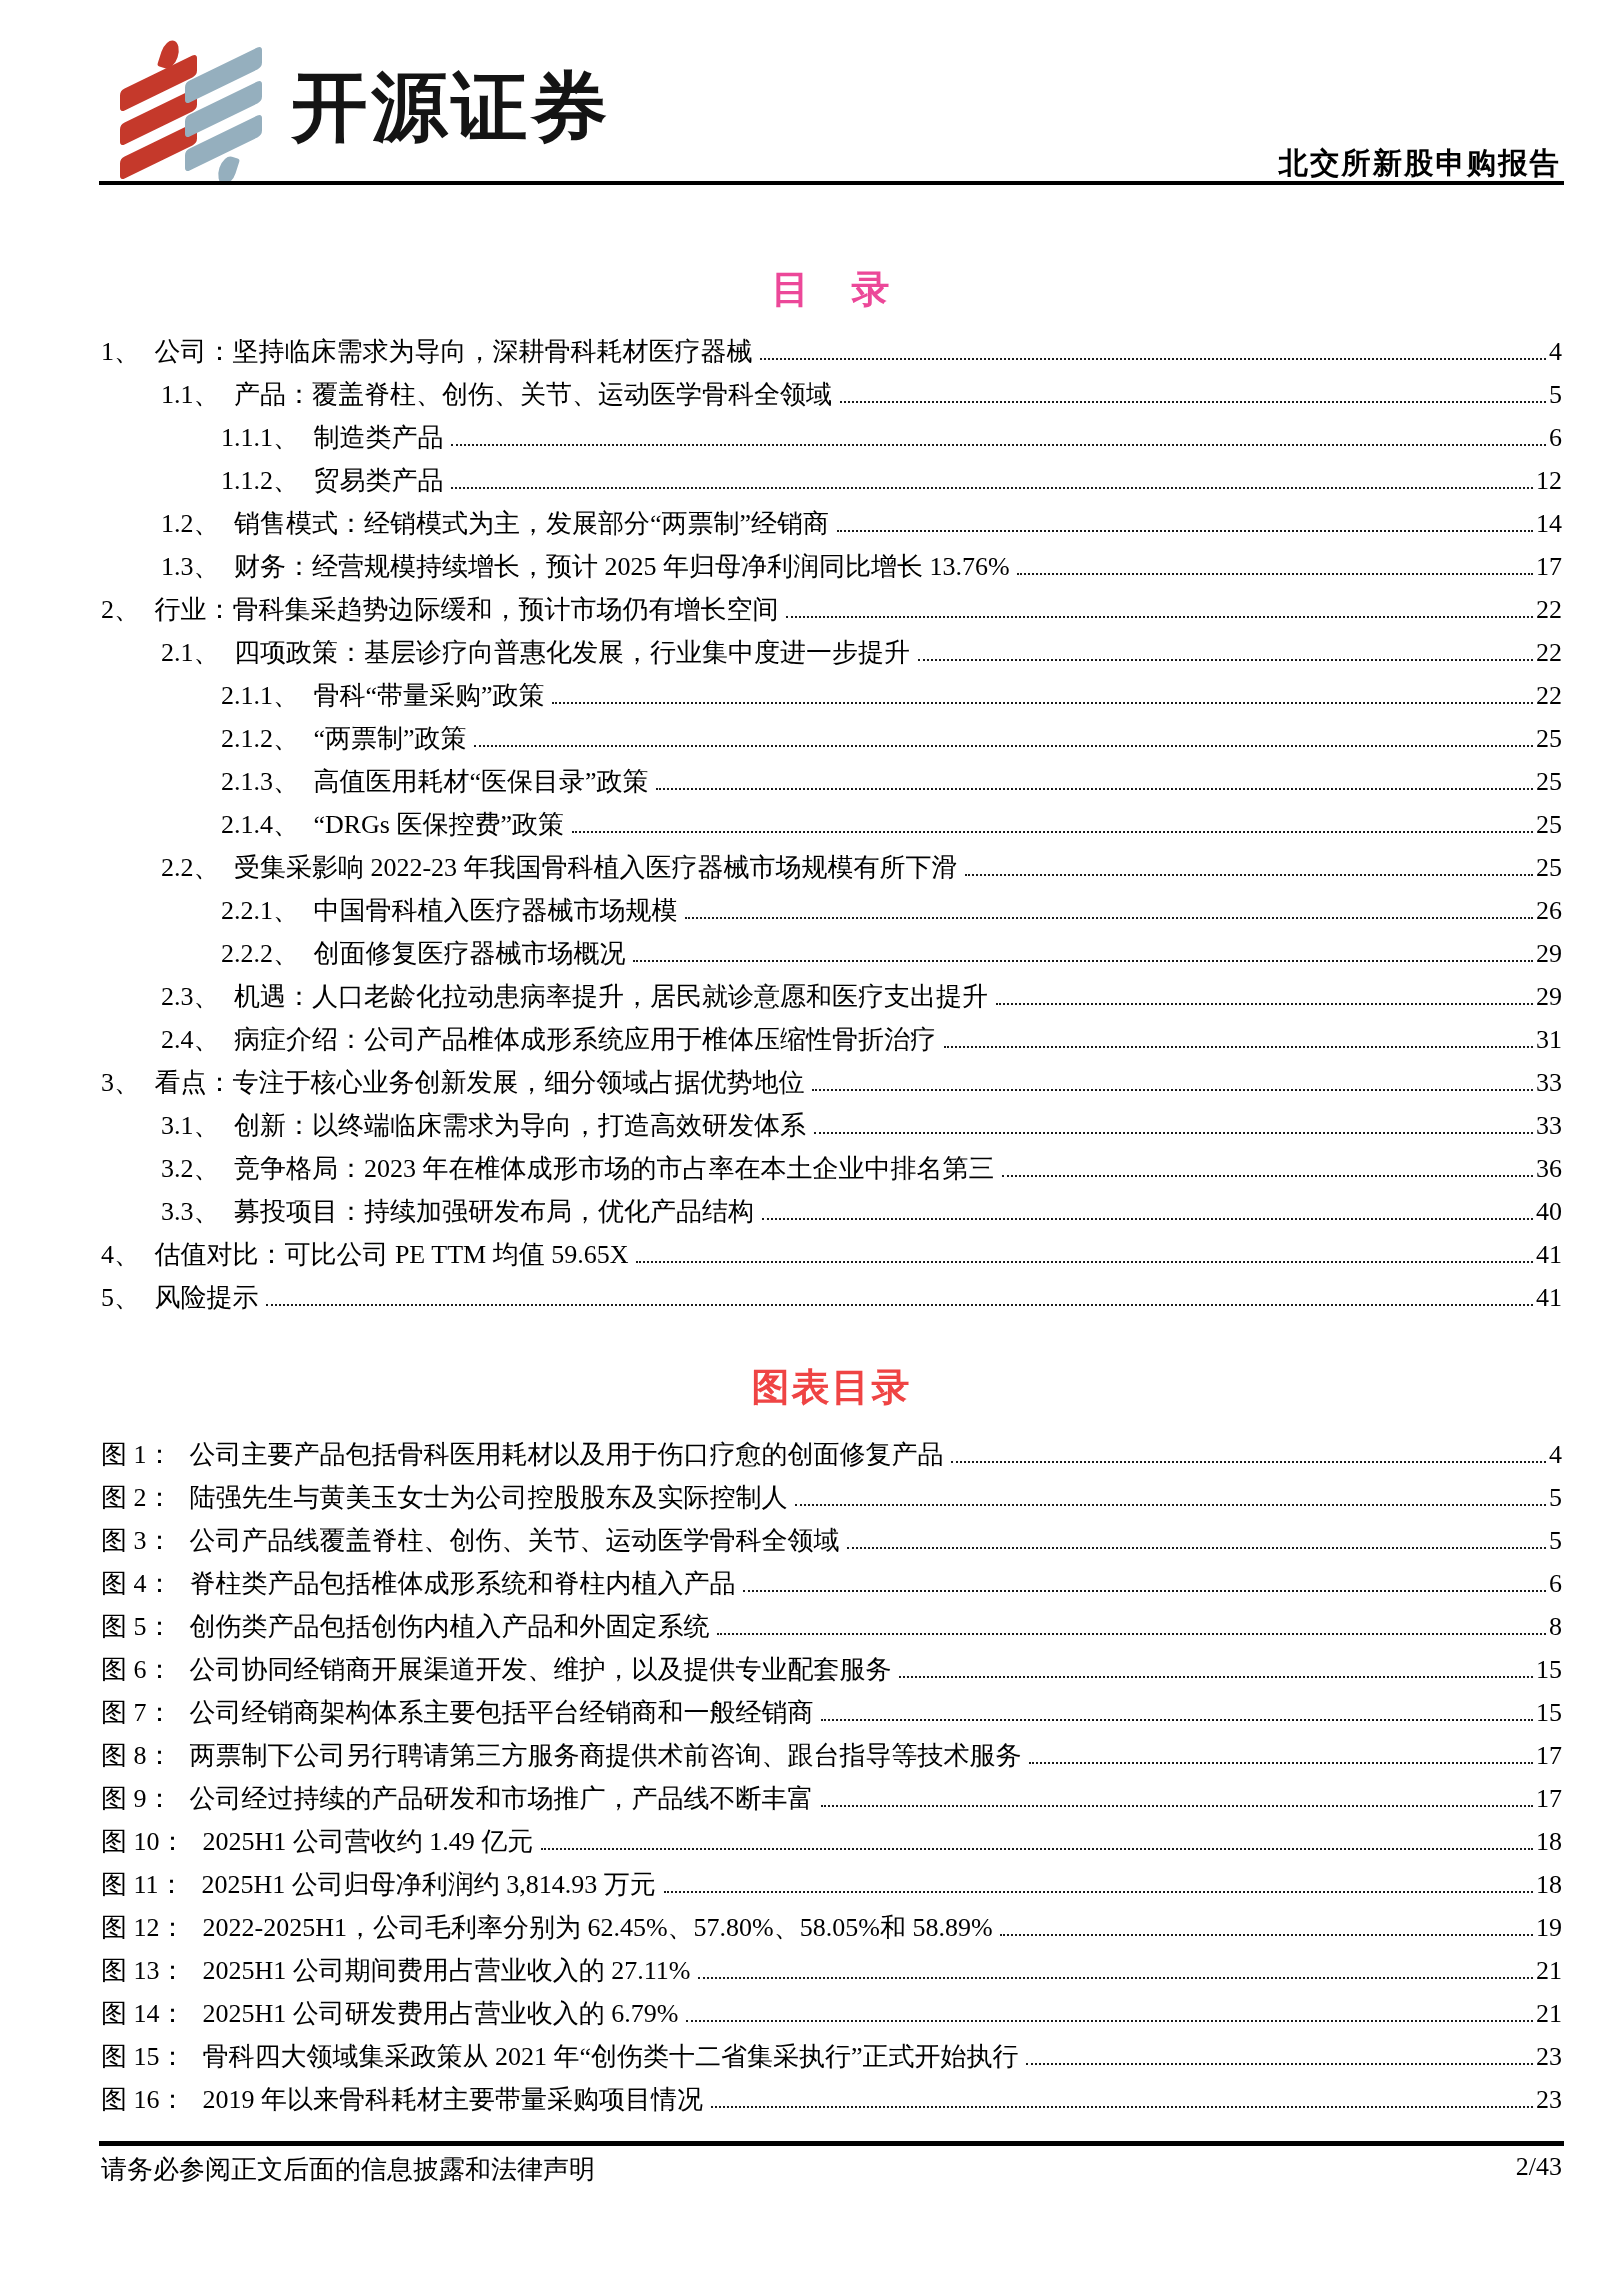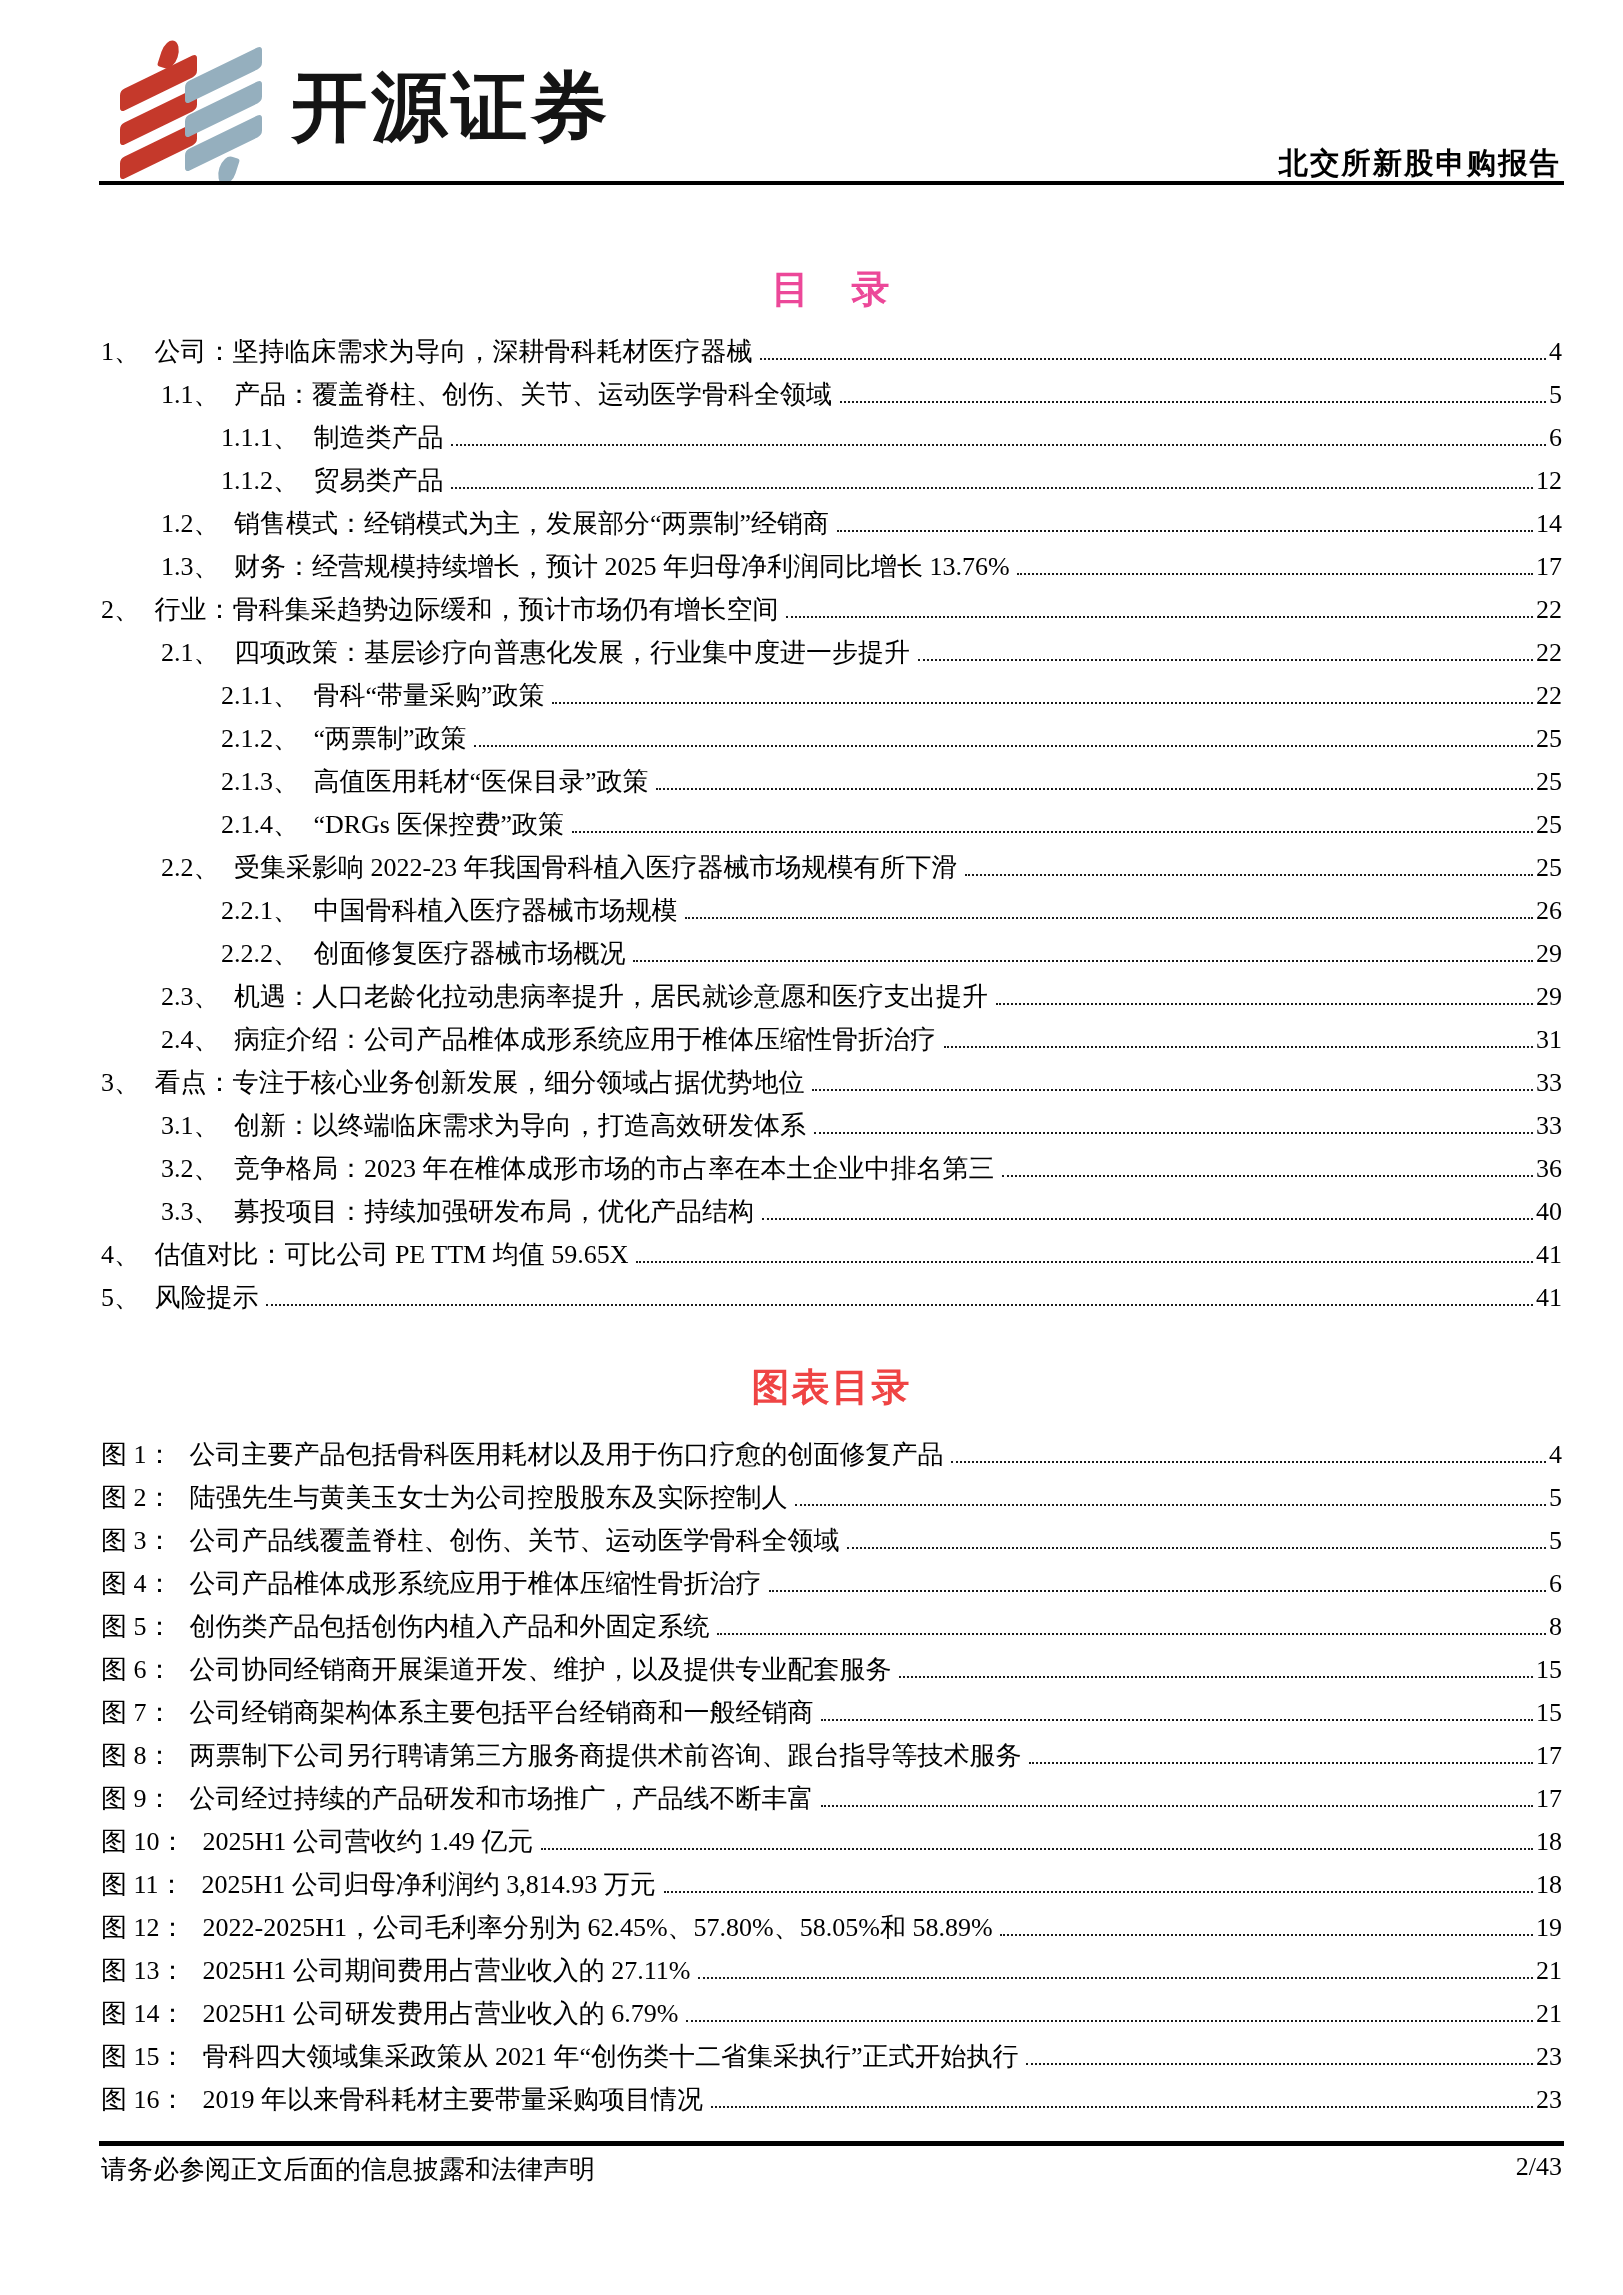--- a/index.html
+++ b/index.html
@@ -237,21 +237,21 @@
         <span class="pg">5</span>
       </div>
     <div class="row">
         <span class="flabel">图 3：</span>
         <span class="txt">公司产品线覆盖脊柱、创伤、关节、运动医学骨科全领域</span>
         <span class="dots"></span>
         <span class="pg">5</span>
       </div>
     <div class="row">
         <span class="flabel">图 4：</span>
-        <span class="txt">公司产品椎体成形系统应用于椎体压缩性骨折治疗</span>
+        <span class="txt">脊柱类产品包括椎体成形系统和脊柱内植入产品</span>
         <span class="dots"></span>
         <span class="pg">6</span>
       </div>
     <div class="row">
         <span class="flabel">图 5：</span>
         <span class="txt">创伤类产品包括创伤内植入产品和外固定系统</span>
         <span class="dots"></span>
         <span class="pg">8</span>
       </div>
     <div class="row">

